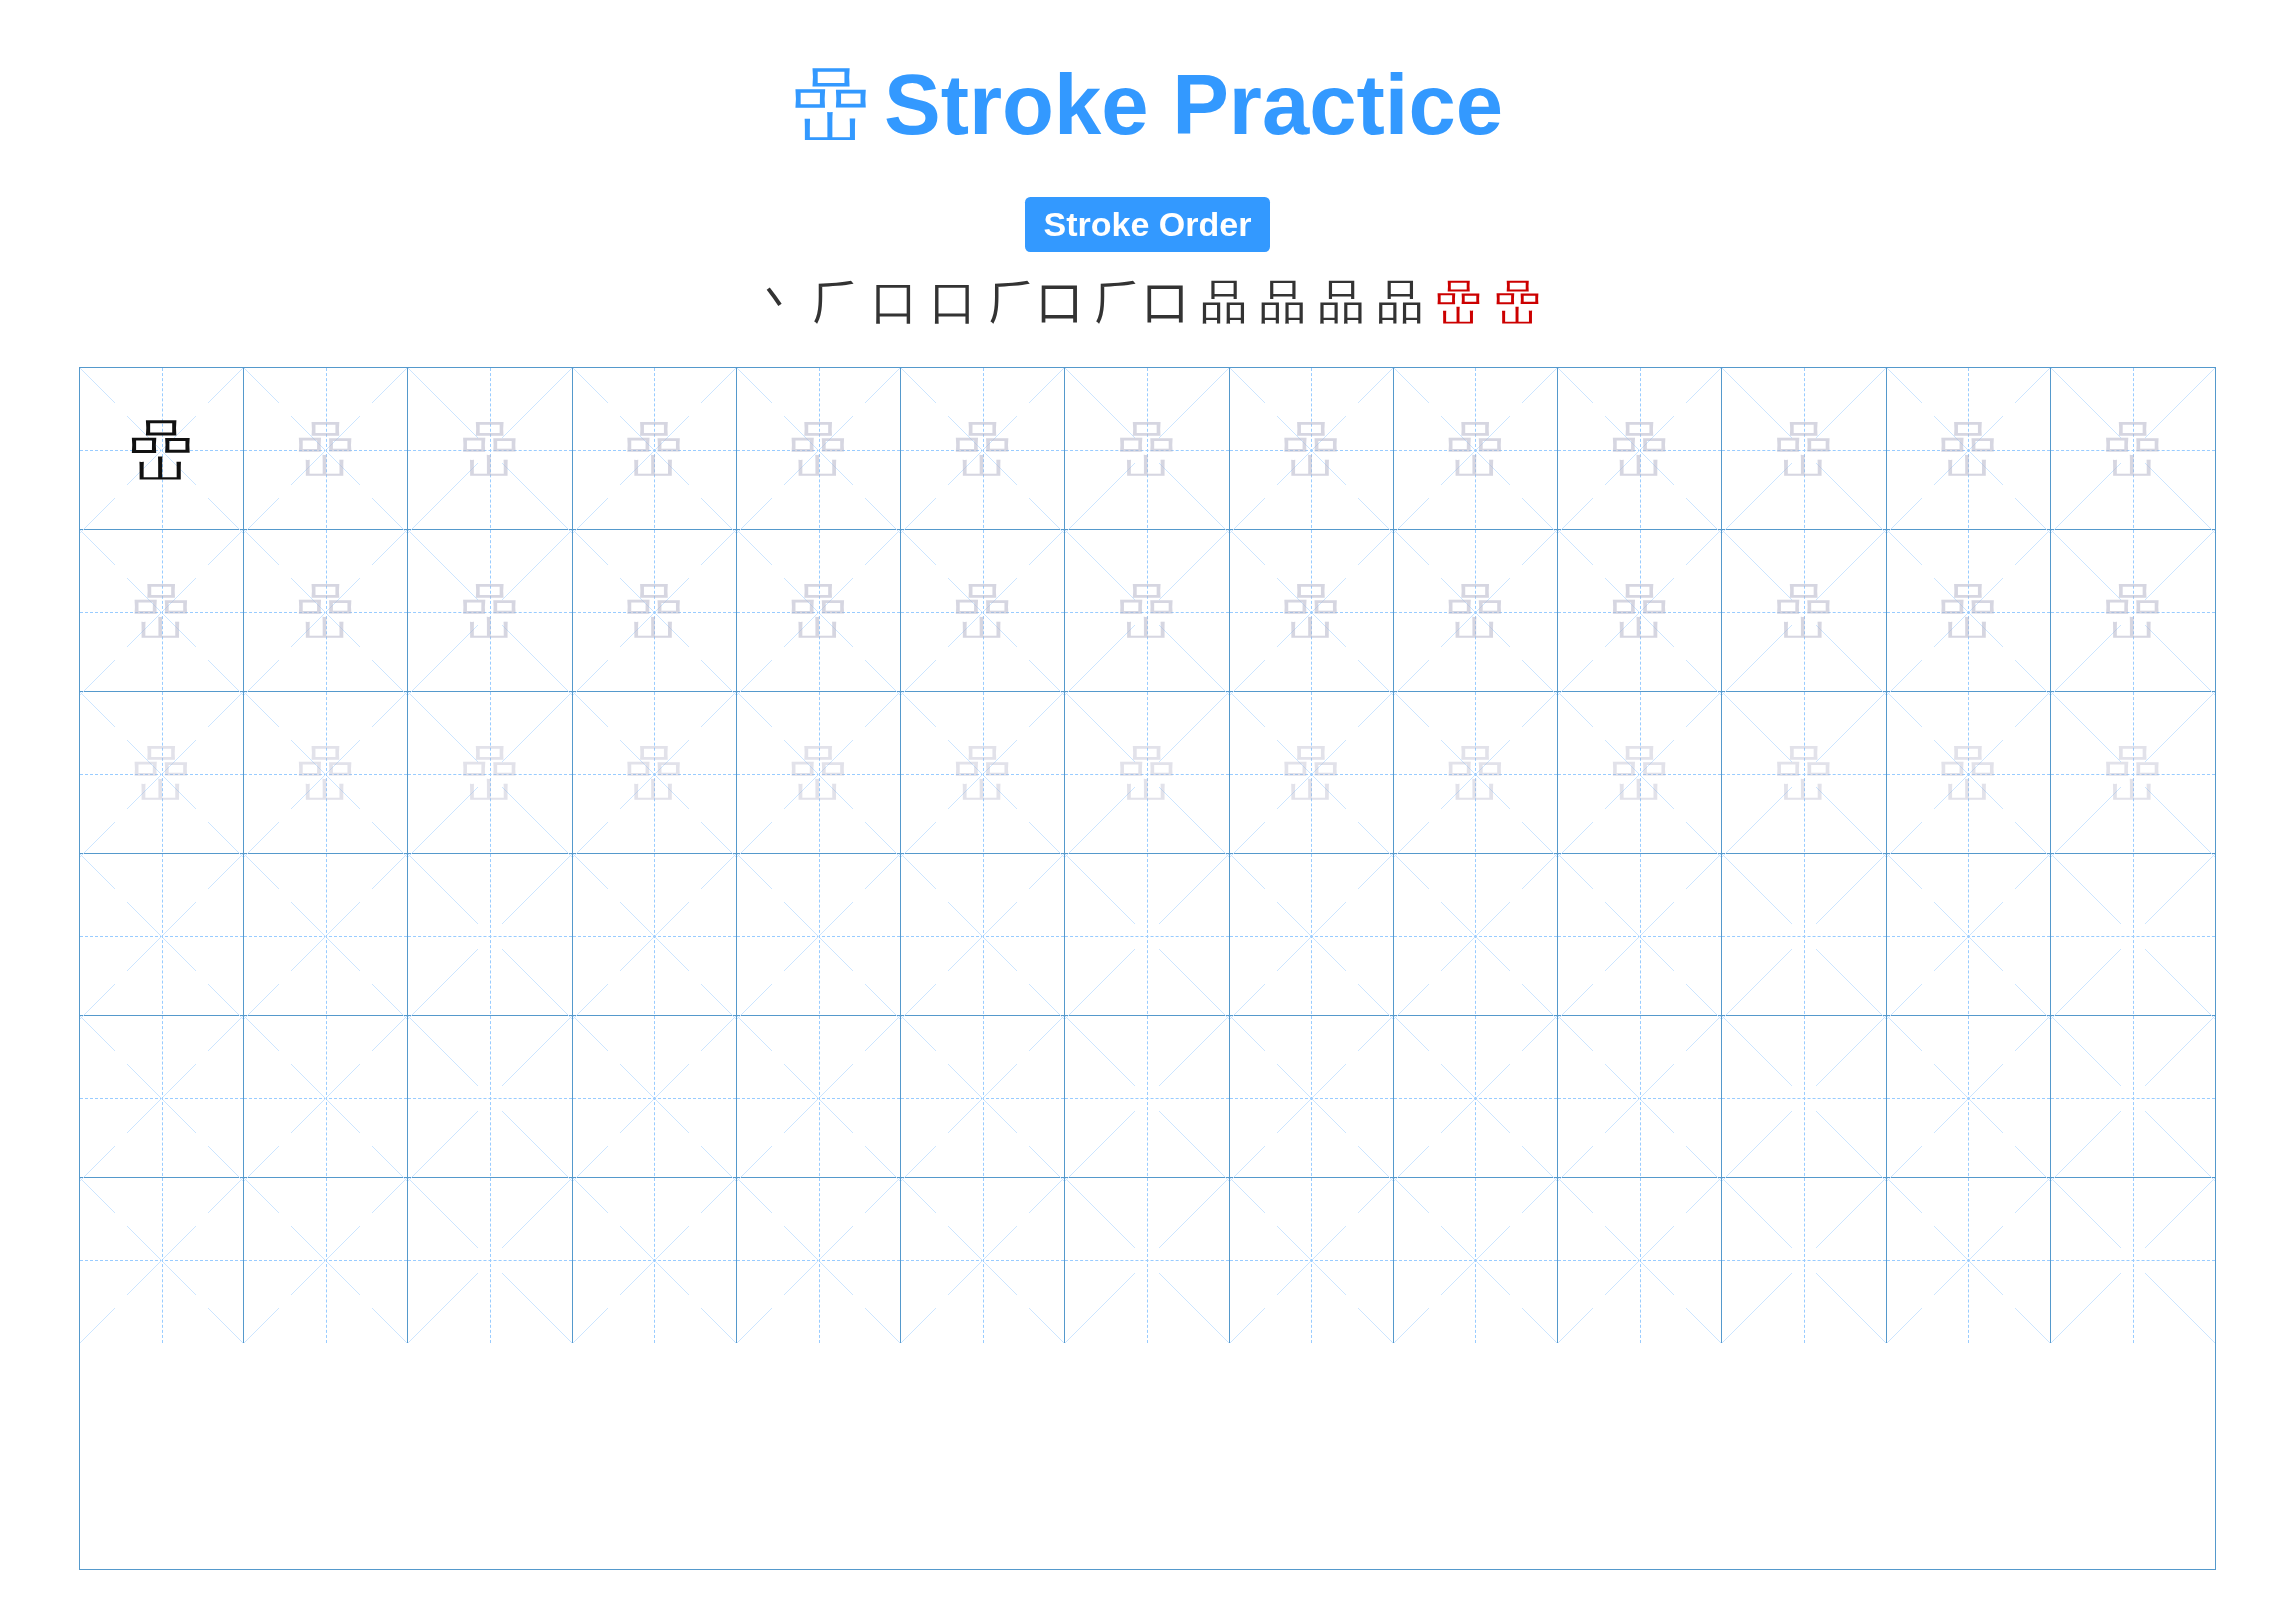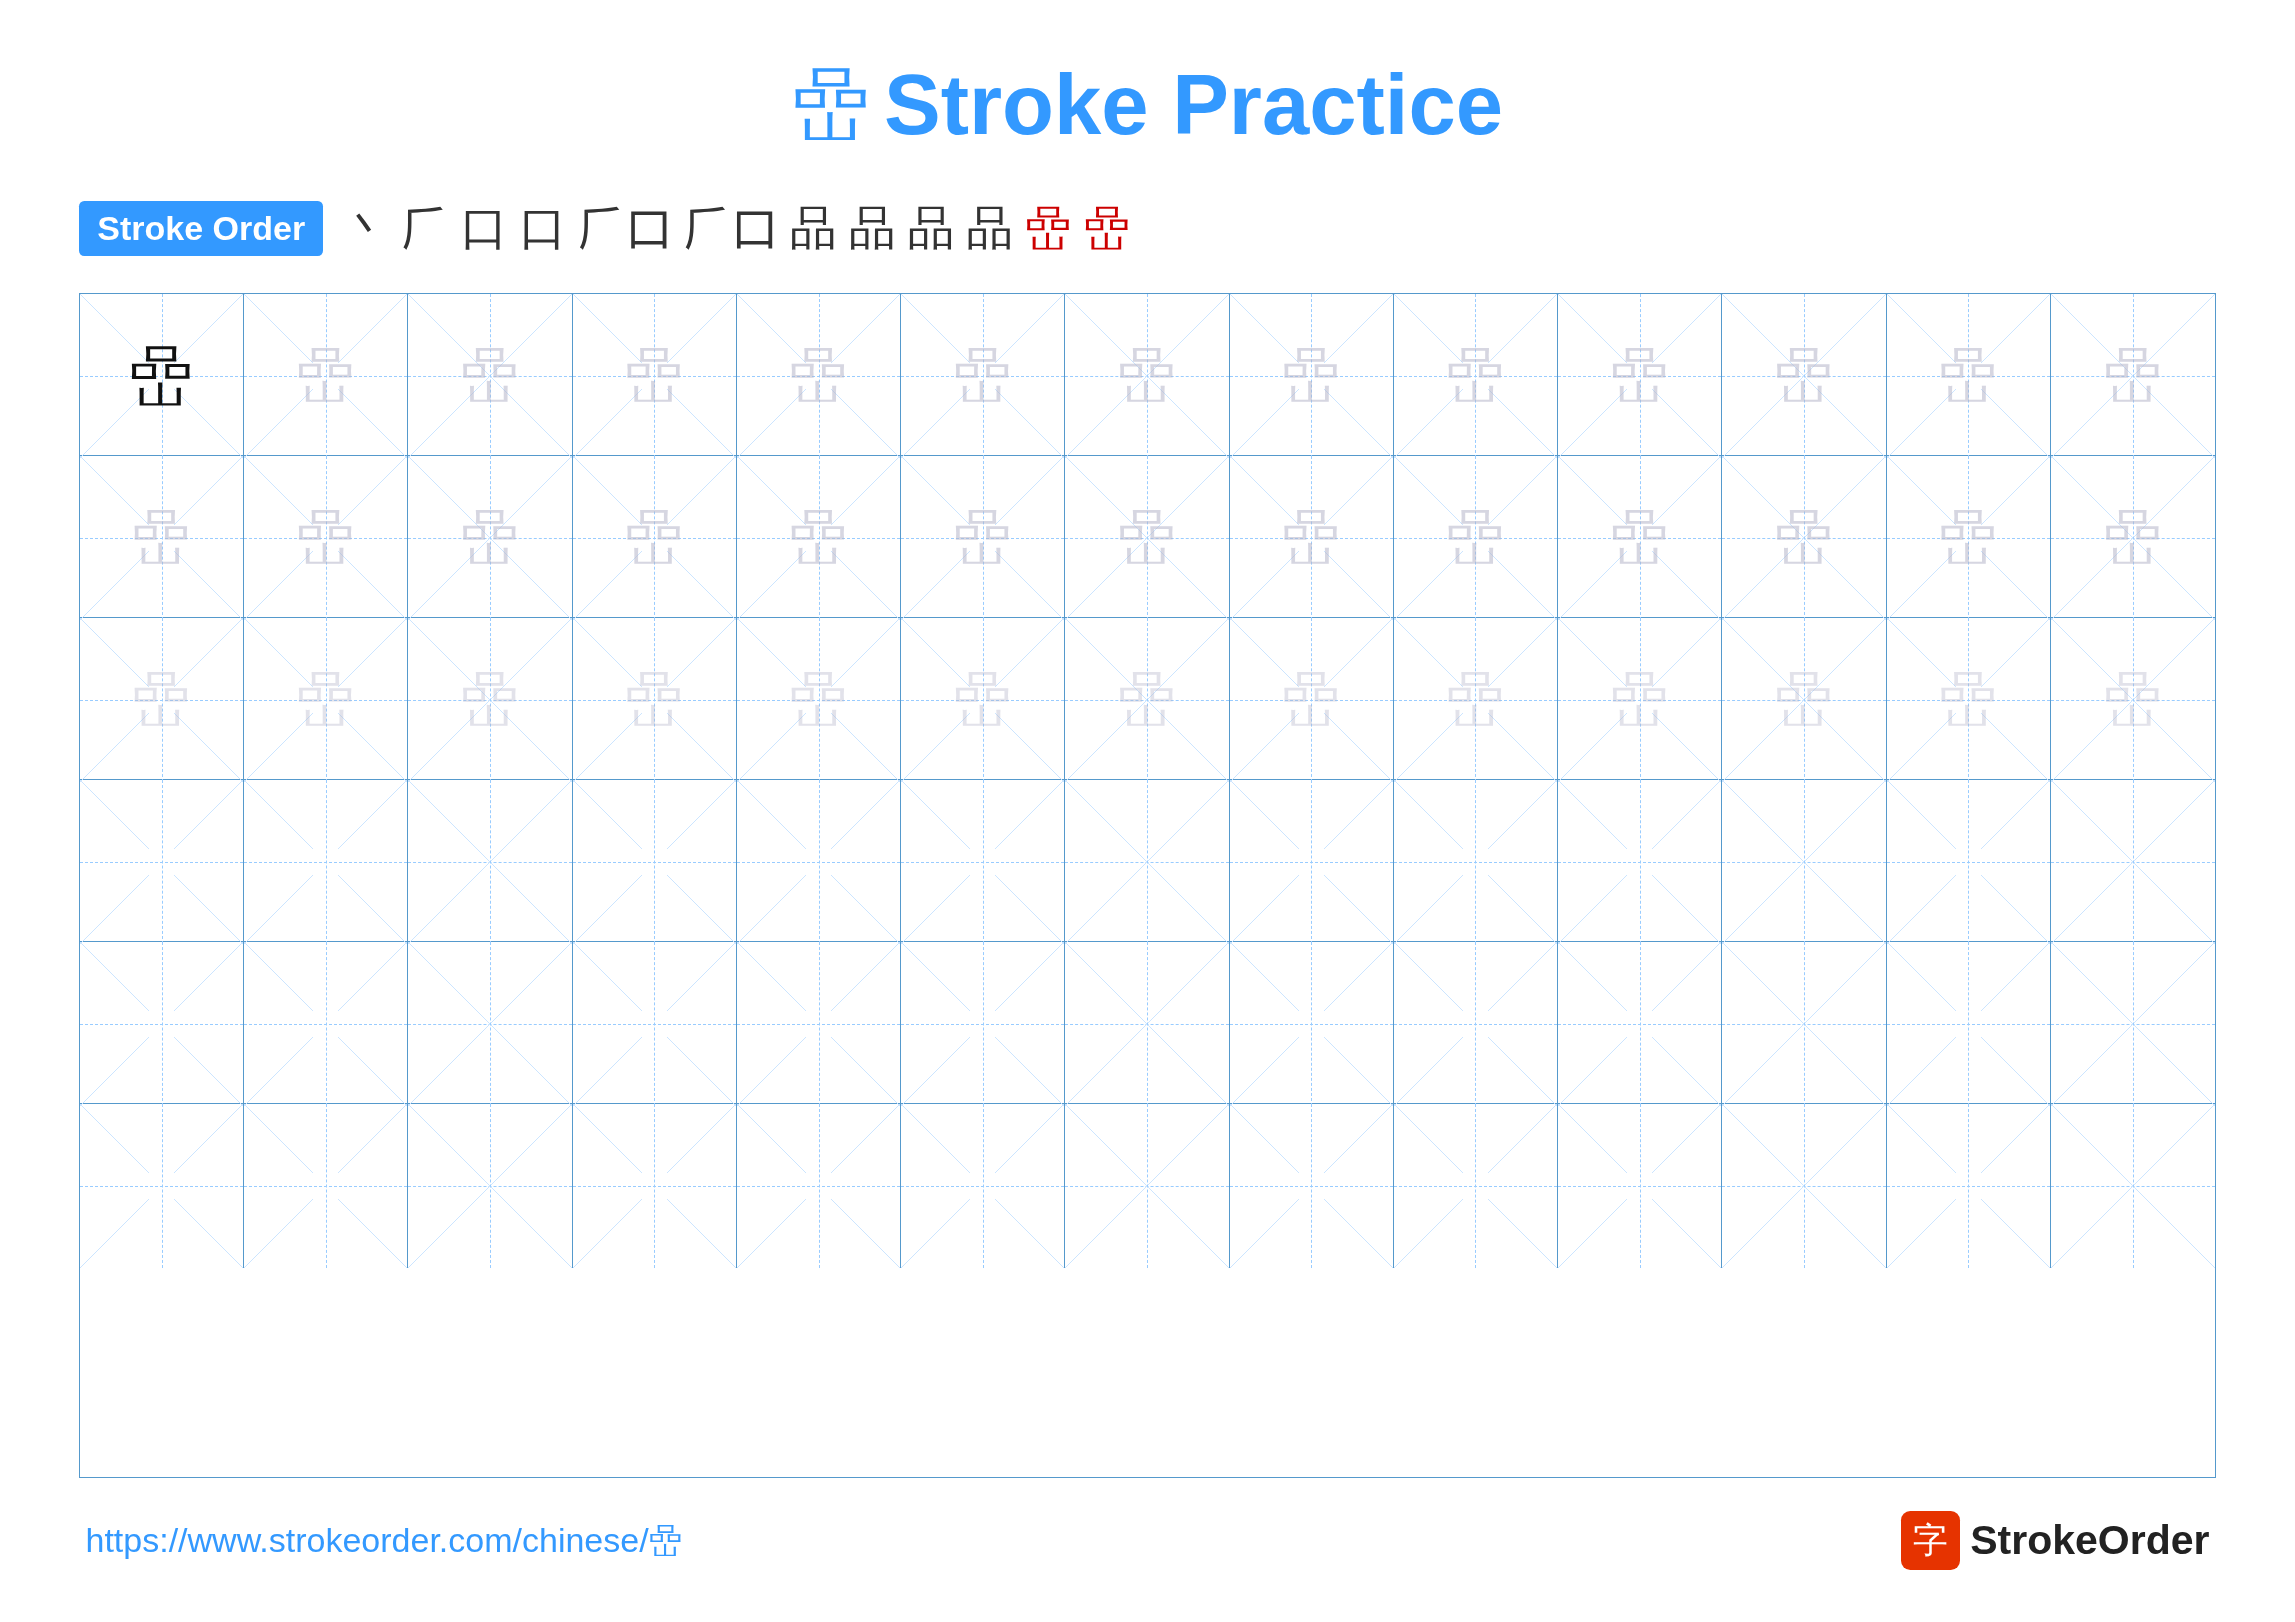--- a/index.html
+++ b/index.html
@@ -41,20 +41,21 @@
       color: #3399ff;
       font-weight: bold;
     }
 
     .stroke-order-row {
       display: flex;
       align-items: center;
       width: 100%;
       margin-bottom: 33px;
       gap: 19.6px;
+      flex-direction: column;
     }
 
     .stroke-order-badge {
       background: #3399ff;
       color: white;
       font-size: 34px;
       font-weight: bold;
       padding: 7.9px 18.3px;
       border-radius: 5.2px;
       white-space: nowrap;
@@ -528,22 +529,15 @@
       <div class="grid-cell">
           <div class="cell-inner"></div>
         </div>
       <div class="grid-cell">
           <div class="cell-inner"></div>
         </div>
     </div>
 
   </div>
 
-  <div class="footer">
-    <span class="footer-url">https://www.strokeorder.com/chinese/嵒</span>
-    <div class="footer-logo">
-      <div class="logo-icon">字</div>
-      <span class="logo-text">StrokeOrder</span>
-    </div>
-  </div>
 
 </div>
 
 
 </body></html>

